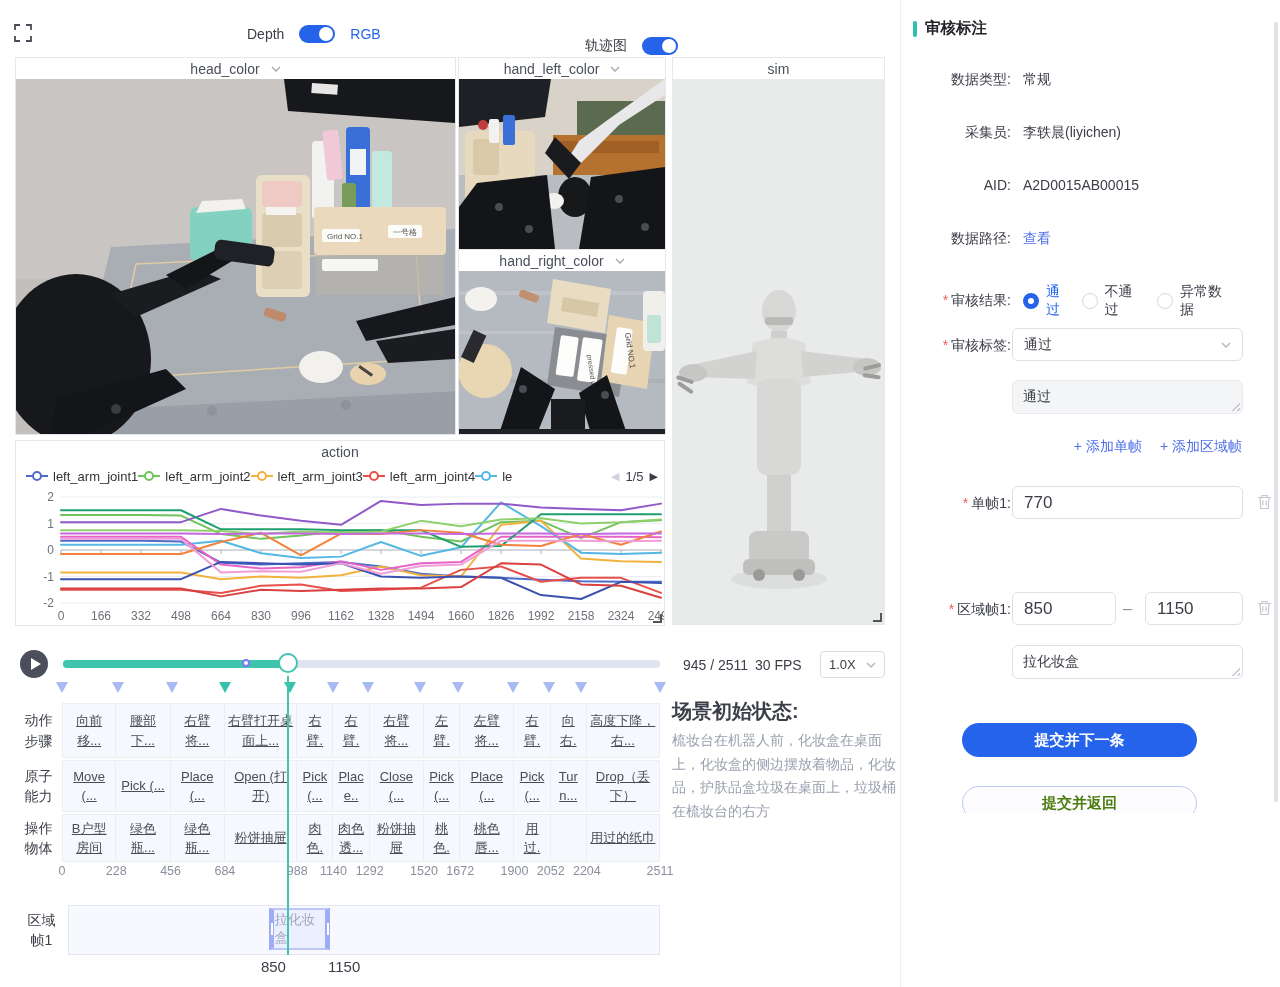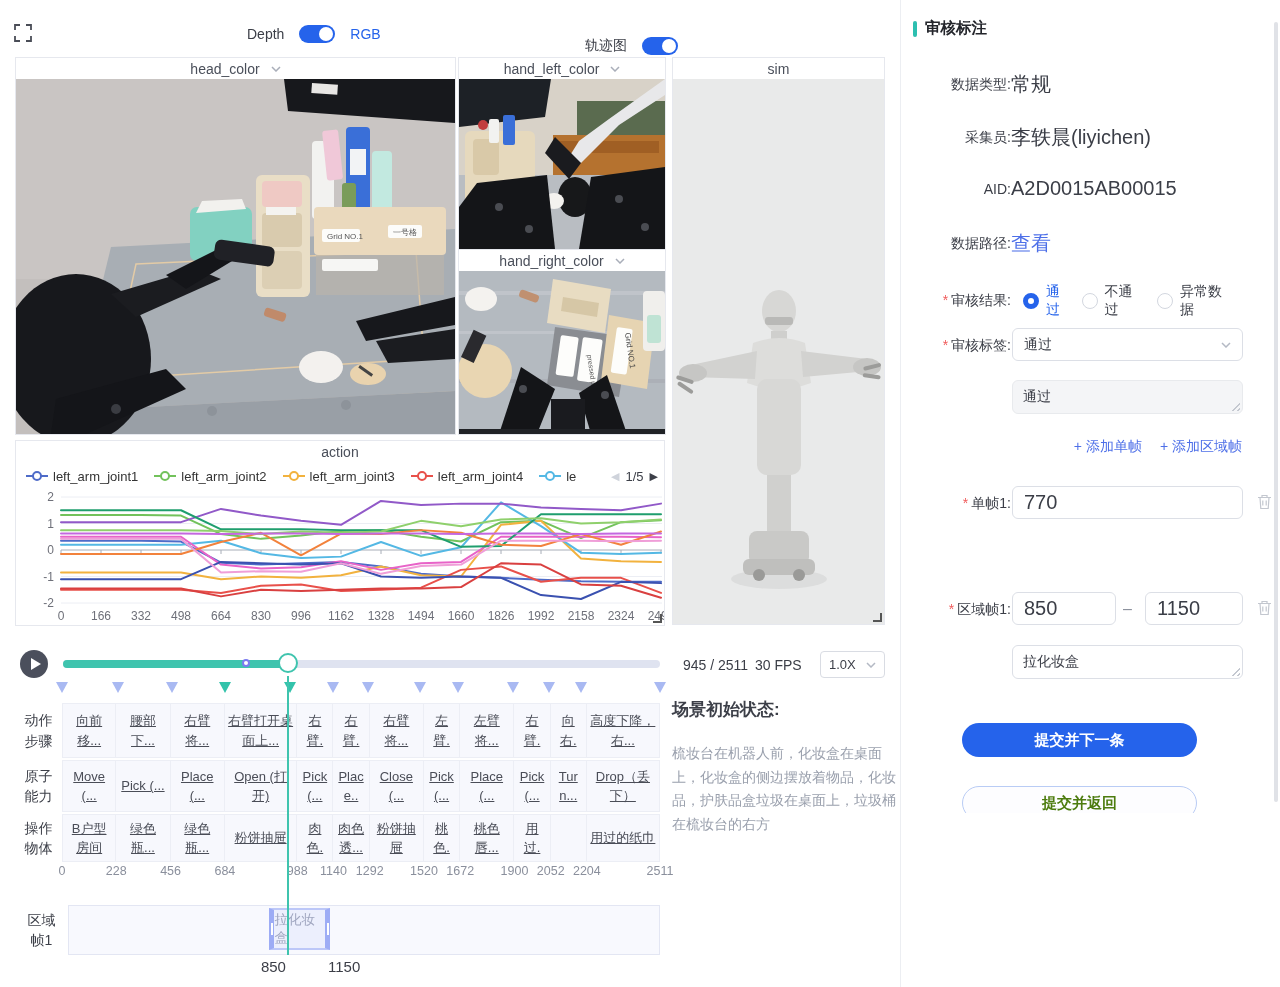--- a/index.html
+++ b/index.html
@@ -15,21 +15,21 @@
   .rgb-lab { color:#2563eb; }
 
   
   .panel { position:absolute; border:1px solid #e6e8ee; background:#fff; }
   .panel-title { height:21px; display:flex; align-items:center; justify-content:center; gap:11px; font-size:14px; color:#4a4f5a; background:#fff; }
   .panel-img { display:block; }
   .chev { width:10px; height:6px; }
   .rsz { position:absolute; right:2px; bottom:2px; width:9px; height:9px; border-right:2px solid #555; border-bottom:2px solid #555; }
 
   
-  .legend-row { position:absolute; left:10px; top:22px; right:8px; height:26px; display:flex; align-items:center; gap:16px; overflow:hidden; font-size:13px; color:#333; }
+  .legend-row { position:absolute; left:10px; top:22px; right:8px; height:26px; display:flex; align-items:center; overflow:hidden; font-size:13px; color:#333; }
   .legend-item { display:flex; align-items:center; gap:5px; white-space:nowrap; cursor:pointer; }
   .pager { position:absolute; right:6px; top:22px; height:26px; display:flex; align-items:center; gap:6px; font-size:13px; color:#3c3f48; background:#fff; padding-left:4px; }
   .pg-prev { color:#cfd3db; font-size:11px; cursor:pointer; }
   .pg-next { color:#3c3f48; font-size:11px; cursor:pointer; }
 
   
   .play-btn { position:absolute; left:20px; top:650px; width:28px; height:28px; border-radius:50%; background:#4b4f5c; cursor:pointer; }
   .play-btn::after { content:''; position:absolute; left:11px; top:8px; border-left:10px solid #fff; border-top:6px solid transparent; border-bottom:6px solid transparent; }
   .bar { position:absolute; left:63px; top:660px; width:597px; height:8px; border-radius:4px; background:#dfe3f0; cursor:pointer; }
   .bar-fill { height:8px; border-radius:4px; background:#3fc4ae; }
@@ -48,52 +48,52 @@
   .trow { position:absolute; left:15px; display:flex; }
   .trow-label { width:47px; display:flex; align-items:center; justify-content:center; text-align:center; font-size:14px; color:#3c3f48; white-space:pre-line; line-height:1.45; }
   .cells { display:flex; width:598px; }
   .cell { border:1px solid #eceef5; border-left:none; background:#f7f8fd; font-size:13px; color:#4a4d57; display:flex; align-items:center; justify-content:center; text-align:center; padding:10px 3px; line-height:1.5; overflow:hidden; word-break:break-all;text-decoration:underline; }
   .cell:first-child { border-left:1px solid #eceef5; }
   .taxis { position:absolute; left:62px; top:864px; width:620px; height:16px; font-size:12.5px; color:#8a8f9c; }
   .taxis span { position:absolute; transform:translateX(-50%); }
 
   
   .scene { position:absolute; left:672px; top:698px; width:224px; }
-  .scene h4 { font-size:17px; color:#3c3f48; margin-bottom:21px; }
+  .scene h4 { font-size:20px; color:#3c3f48; margin-bottom:4px; }
   .scene p { font-size:14px; color:#9aa0ad; line-height:1.68; }
 
   
   .rg-label { position:absolute; left:15px; top:905px; width:53px; height:50px; display:flex; align-items:center; justify-content:center; text-align:center; font-size:14px; color:#3c3f48; white-space:pre-line; line-height:1.45; }
   .rg-track { position:absolute; left:68px; top:905px; width:592px; height:50px; background:#f8f9fe; border:1px solid #e3e6f3; }
   .rblock { position:absolute; top:2px; height:42px; background:rgba(173,188,246,0.16); border-left:5px solid #9dacf5; border-right:5px solid #9dacf5; border-top:2px solid #bcc7f8; border-bottom:2px solid #bcc7f8; display:flex; align-items:center; justify-content:center; font-size:13.5px; color:#a0a6c0; cursor:grab; }
   .rblock::before,.rblock::after { content:''; position:absolute; top:50%; transform:translateY(-50%); width:2px; height:12px; background:#fff; }
   .rblock::before { left:-3.5px; } .rblock::after { right:-3.5px; }
   .rg-num { position:absolute; top:958px; font-size:15px; color:#3b3e47; transform:translateX(-50%); }
 
   
   .rp { position:absolute; left:900px; top:0; width:380px; height:987px; border-left:1px solid #eceef2; background:#fff; }
   .rp-clip { position:absolute; left:0; top:0; width:100%; height:813px; overflow:hidden; }
   .rp-title { position:absolute; left:12px; top:18px; display:flex; align-items:center; gap:8px; }
   .rp-title .bar-ic { width:4px; height:16px; border-radius:2px; background:#2dbfb0; }
   .rp-title span { font-size:15.5px; font-weight:bold; color:#23252b; }
   .frow { position:absolute; left:12px; width:332px; display:flex; align-items:center; }
   .flab { width:98px; text-align:right; font-size:14px; color:#3b3e47; flex:none; }
-  .fval { font-size:20px; color:#3b3e47; }
+  .fval { margin-left:12px; font-size:14px; color:#3b3e47; }
   .link { color:#4d6fe8; cursor:pointer; }
   .req { color:#f05b5b; margin-right:3px; }
   .radio { width:16px; height:16px; border:1px solid #d3d7df; border-radius:50%; background:#fff; flex:none; cursor:pointer; }
   .radio.on { border:5px solid #2563eb; }
   .rlab { font-size:14px; color:#3b3e47; margin:0 14px 0 7px; cursor:pointer; }
   .rlab.on { color:#2563eb; margin-right:10px; }
   .sel { position:absolute; left:111px; width:231px; height:33px; border:1px solid #dcdfe6; border-radius:6px; background:#fff; display:flex; align-items:center; justify-content:space-between; padding:0 11px; font-size:14px; color:#3b3e47; cursor:pointer; }
   .note { position:absolute; left:111px; width:231px; height:34px; border-radius:6px; font-size:14px; color:#3b3e47; padding:7px 10px; position:absolute; }
   .note.gray { background:#f4f5f7; border:1px solid #e8eaed; }
   .note.white { background:#fff; border:1px solid #dcdfe6; }
   .note::after { content:''; position:absolute; right:2px; bottom:2px; width:9px; height:9px; background:repeating-linear-gradient(135deg,transparent 0 2.5px,#c4c8d0 2.5px 4px); clip-path:polygon(100% 0,100% 100%,0 100%); }
-  .inp { height:33px; border:1px solid #dcdfe6; border-radius:6px; background:#fff; font-size:20px; color:#3b3e47; display:flex; align-items:center; padding:0 11px; }
+  .inp { height:33px; border:1px solid #dcdfe6; border-radius:6px; background:#fff; font-size:17px; color:#3b3e47; display:flex; align-items:center; padding:0 11px; }
   .addlinks { position:absolute; right:38px; display:flex; gap:18px; font-size:14px; color:#4d6fe8; }
   .addlinks span { cursor:pointer; }
   .trash { position:absolute; left:356px; cursor:pointer; }
   .btn { position:absolute; left:61px; width:235px; height:34px; border-radius:17px; display:flex; align-items:center; justify-content:center; font-size:15px; cursor:pointer; }
   .btn.primary { background:#2563eb; color:#fff; font-weight:bold; }
   .btn.ghost { background:#fdfdff; color:#4d7c0f; border:1px solid #b9ccf5; font-weight:bold; }
   .rp-scroll { position:absolute; right:2px; top:22px; width:4px; height:780px; border-radius:2px; background:#e0e2e7; }
 </style>
 </head>
 <body>

